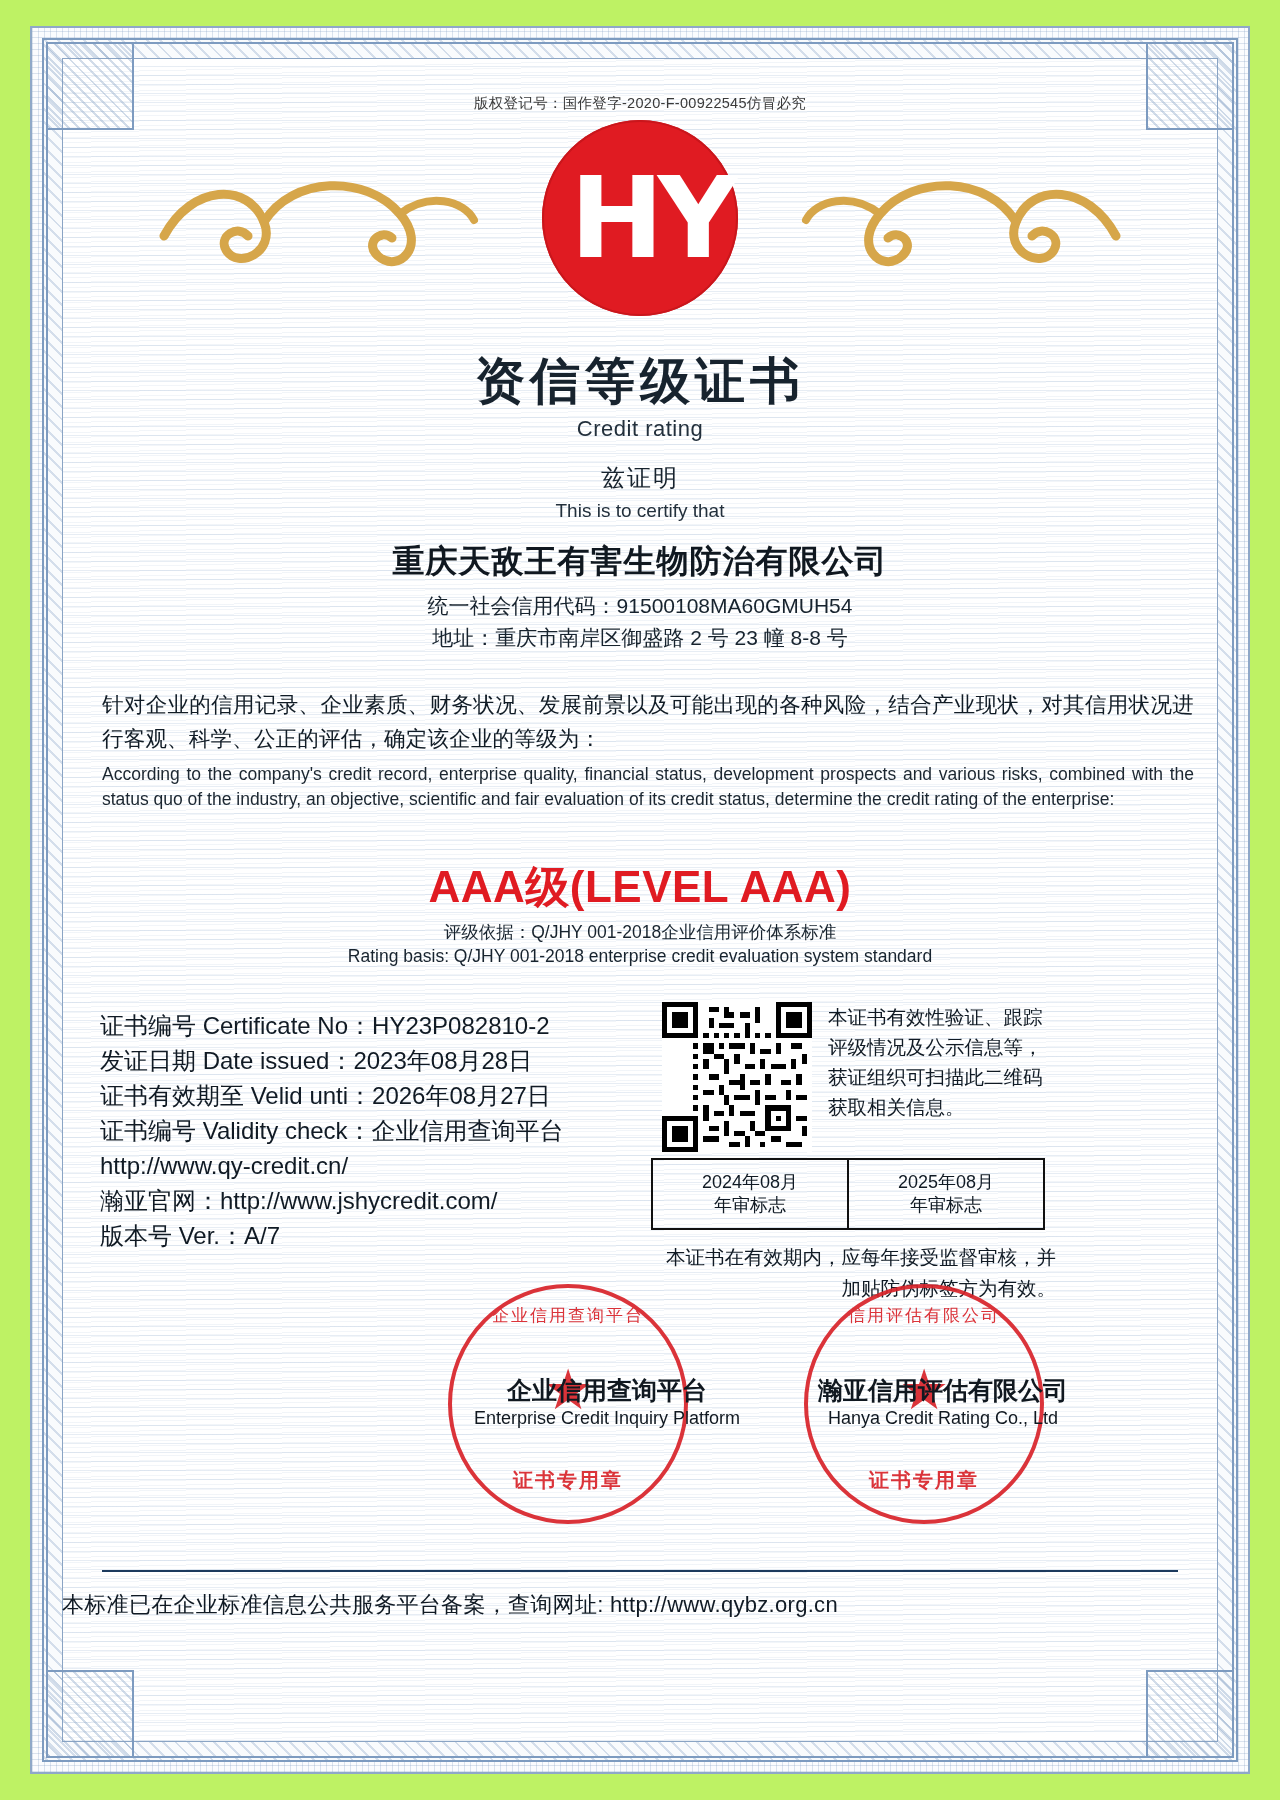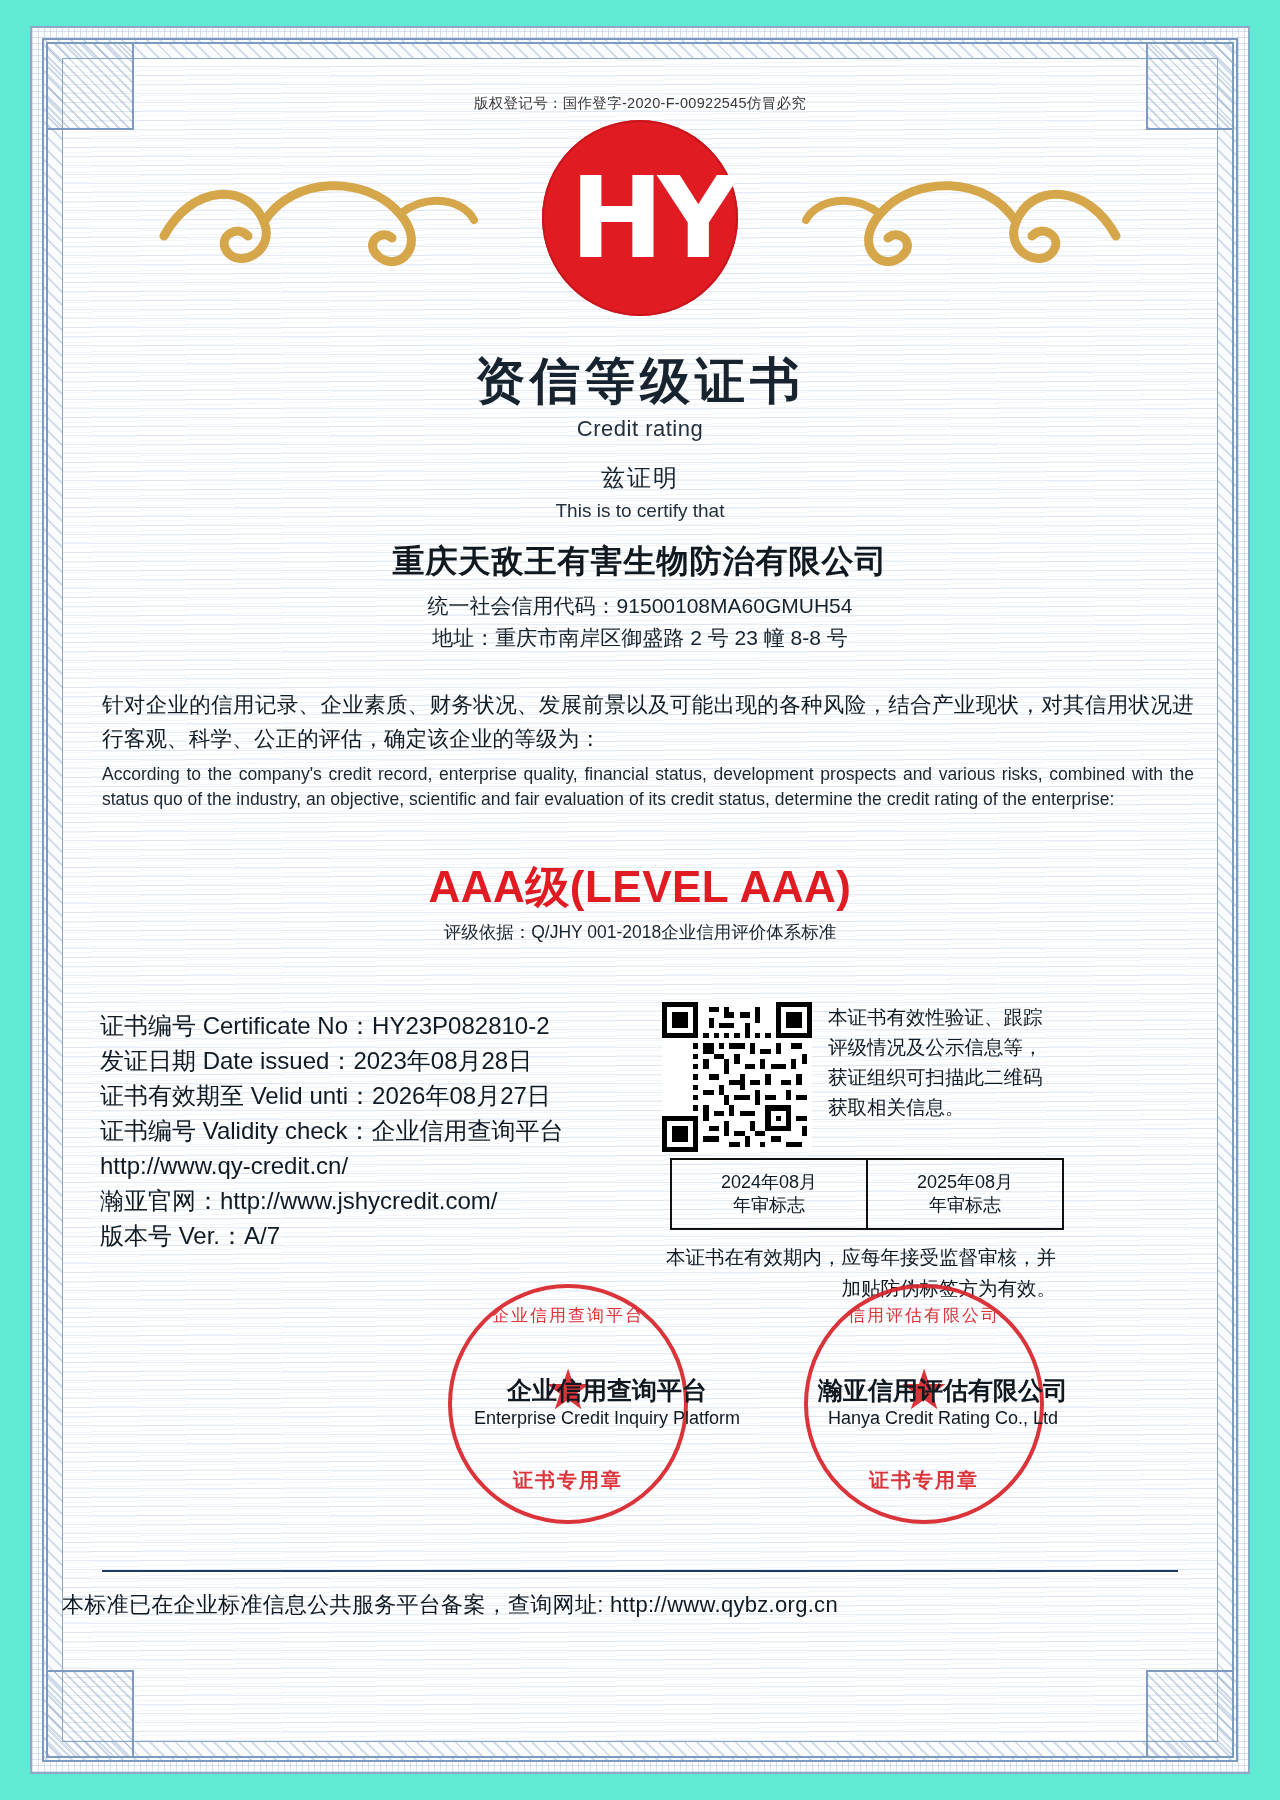--- a/index.html
+++ b/index.html
@@ -11,21 +11,21 @@
     width: 1280px;
     height: 1800px;
     font-family: "Liberation Sans", sans-serif;
     overflow: hidden;
   }
 
   .page {
     position: relative;
     width: 1280px;
     height: 1800px;
-    background: #5eead4;
+    background: #bef264;
   }
 
   
   .border-outer {
     position: absolute;
     left: 30px; top: 26px; right: 30px; bottom: 26px;
     border: 2px solid #8fa8c8;
     background:
       repeating-linear-gradient(90deg, rgba(120,150,190,0.25) 0 1px, rgba(255,255,255,0) 1px 6px),
       repeating-linear-gradient(0deg, rgba(120,150,190,0.25) 0 1px, rgba(255,255,255,0) 1px 6px),
@@ -256,21 +256,21 @@
     left: 766px;
     top: 944px;
     width: 228px;
     font-size: 19.5px;
     line-height: 30px;
     color: #101a24;
   }
 
   .stamp-boxes {
     position: absolute;
-    left: 608px;
+    left: 589px;
     top: 1100px;
     width: 394px;
     height: 72px;
     display: flex;
   }
   .stamp-box {
     flex: 1;
     border: 2px solid #111;
     text-align: center;
     font-size: 18px;
@@ -410,20 +410,21 @@
     <div class="code-line">统一社会信用代码：91500108MA60GMUH54</div>
     <div class="addr-line">地址：重庆市南岸区御盛路 2 号 23 幢 8-8 号</div>
 
     <div class="para">
       <div class="cn">针对企业的信用记录、企业素质、财务状况、发展前景以及可能出现的各种风险，结合产业现状，对其信用状况进行客观、科学、公正的评估，确定该企业的等级为：</div>
       <div class="en">According to the company's credit record, enterprise quality, financial status, development prospects and various risks, combined with the status quo of the industry, an objective, scientific and fair evaluation of its credit status, determine the credit rating of the enterprise:</div>
     </div>
 
     <div class="level">AAA级(LEVEL AAA)</div>
     <div class="basis-cn">评级依据：Q/JHY 001-2018企业信用评价体系标准</div>
+    <div class="basis-en">Rating basis: Q/JHY 001-2018 enterprise credit evaluation system standard</div>
 
     <div class="details">
       <div class="row">证书编号 Certificate No：HY23P082810-2</div>
       <div class="row">发证日期 Date issued：2023年08月28日</div>
       <div class="row">证书有效期至 Velid unti：2026年08月27日</div>
       <div class="row">证书编号 Validity check：企业信用查询平台</div>
       <div class="row">http://www.qy-credit.cn/</div>
       <div class="row">瀚亚官网：http://www.jshycredit.com/</div>
       <div class="row">版本号 Ver.：A/7</div>
     </div>

